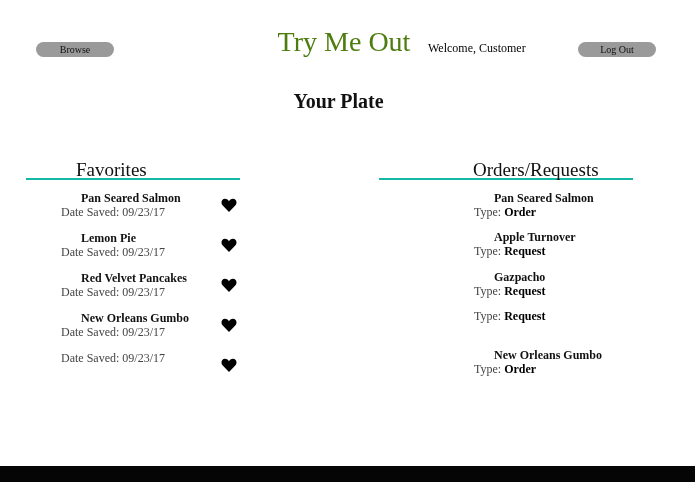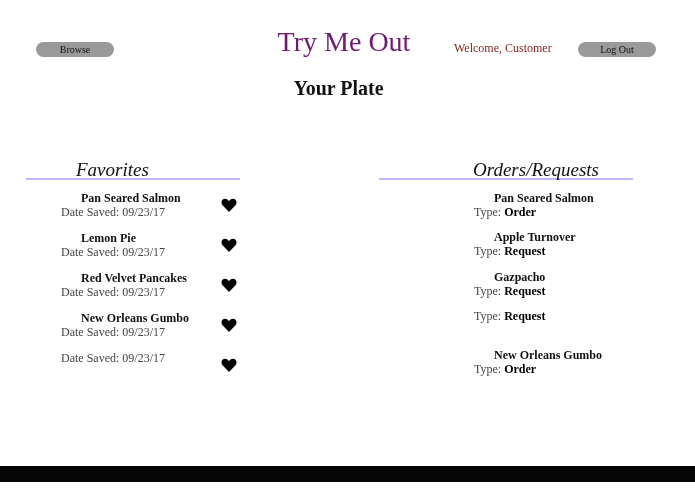--- a/index.html
+++ b/index.html
@@ -11,32 +11,32 @@
   .pill {
     position: absolute; top: 42px; height: 15px; width: 78px;
     background: #9a9a9a; border-radius: 8px; border: none;
     font-family: "Liberation Serif", serif; font-weight: normal; font-size: 10px;
     color: #111; text-align: center; line-height: 15px; padding: 0; cursor: pointer;
   }
   #browse { left: 36px; }
   #logout { left: 578px; }
   #app-title {
     position: absolute; left: 0; width: 688px; top: 26px; text-align: center;
-    font-size: 28px; line-height: 32px; color: #701a75;
+    font-size: 28px; line-height: 32px; color: #4d7c0f;
   }
   #welcome {
-    position: absolute; left: 454px; top: 41px; font-size: 12px; color: #7f1d1d;
+    position: absolute; left: 428px; top: 41px; font-size: 12px; color: #000000;
   }
   #page-title {
-    position: absolute; left: 0; width: 677px; top: 76px; text-align: center;
+    position: absolute; left: 0; width: 677px; top: 89px; text-align: center;
     font-size: 20px; font-weight: bold; line-height: 24px;
   }
   .section-head {
     position: absolute; top: 158px; height: 20px;
-    border-bottom: 2px solid #c4b5fd; font-style: italic; font-size: 19px; line-height: 20px;
+    border-bottom: 2px solid #14b8a6; font-size: 19px; line-height: 20px;
   }
   #fav-head { left: 26px; width: 214px; }
   #fav-head span { position: absolute; left: 50px; top: 2px; }
   #ord-head { left: 379px; width: 254px; }
   #ord-head span { position: absolute; left: 94px; top: 2px; }
   .list { position: absolute; top: 191px; margin: 0; padding: 0; list-style: none; }
   #fav-list { left: 61px; width: 180px; }
   #ord-list { left: 474px; width: 200px; }
   .item { height: 40px; position: relative; }
   #ord-list .item { height: 39.3px; }

